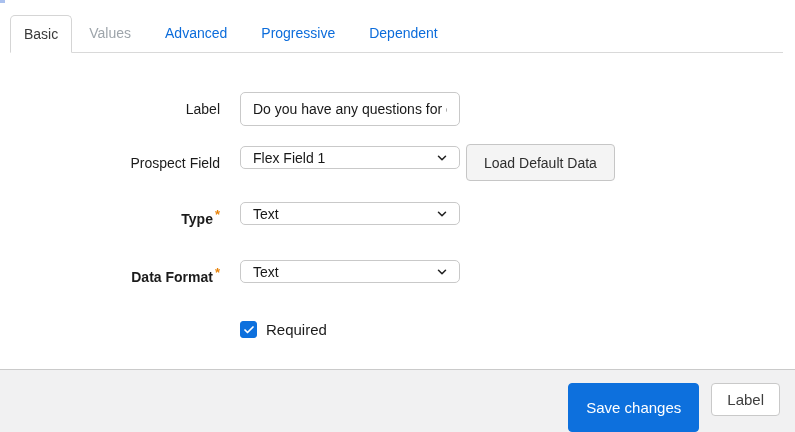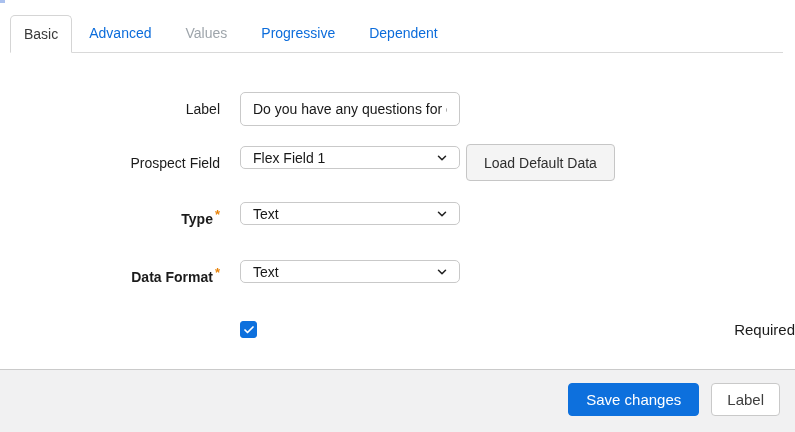--- a/index.html
+++ b/index.html
@@ -107,21 +107,21 @@
     background:#f4f4f4;
     border:1px solid #c6c6c6;
     border-radius:4px;
     font-size:14px;
     font-family:"Liberation Sans", sans-serif;
     color:#2e2e2e;
     cursor:pointer;
   }
 
   
-  .check-row { margin-left:192px; display:flex; align-items:center;justify-content:space-between; }
+  .check-row { margin-left:192px; display:flex; align-items:center; }
   .checkbox {
     width:17px;
     height:17px;
     background:#0d70dd;
     border:1px solid #0d70dd;
     border-radius:3px;
     display:flex;
     align-items:center;
     justify-content:center;
     cursor:pointer;
@@ -136,21 +136,21 @@
     top:369px; bottom:0;
     background:#f1f1f2;
     border-top:1px solid #cacaca;
     display:flex;
     justify-content:flex-end;
     align-items:flex-start;
     padding:13px 15px 0 0;
     gap:12px;
   }
   .btn-primary {
-    height:33px;
+    height:49px;
     padding:0 17px;
     background:#0d70dd;
     border:1px solid #0d70dd;
     border-radius:4px;
     color:#ffffff;
     font-size:15px;
     font-family:"Liberation Sans", sans-serif;
     cursor:pointer;
   }
   .btn-cancel {
@@ -172,22 +172,22 @@
   .mt-r4 { margin-top:24px; }
   .mt-r5 { margin-top:27px; }
 </style>
 </head>
 <body>
 
 <div class="corner-speck"></div>
 
 <div class="tabbar">
   <div class="tab tab-active">Basic</div>
+  <div class="tab tab-disabled">Values</div>
   <div class="tab tab-link">Advanced</div>
-  <div class="tab tab-disabled">Values</div>
   <div class="tab tab-link">Progressive</div>
   <div class="tab tab-link">Dependent</div>
 </div>
 
 <div class="content">
 
   <div class="frow mt-r1">
     <div class="lbl">Label</div>
     <div class="fld">
       <input class="text-input" type="text" value="Do you have any questions for o" style="">

